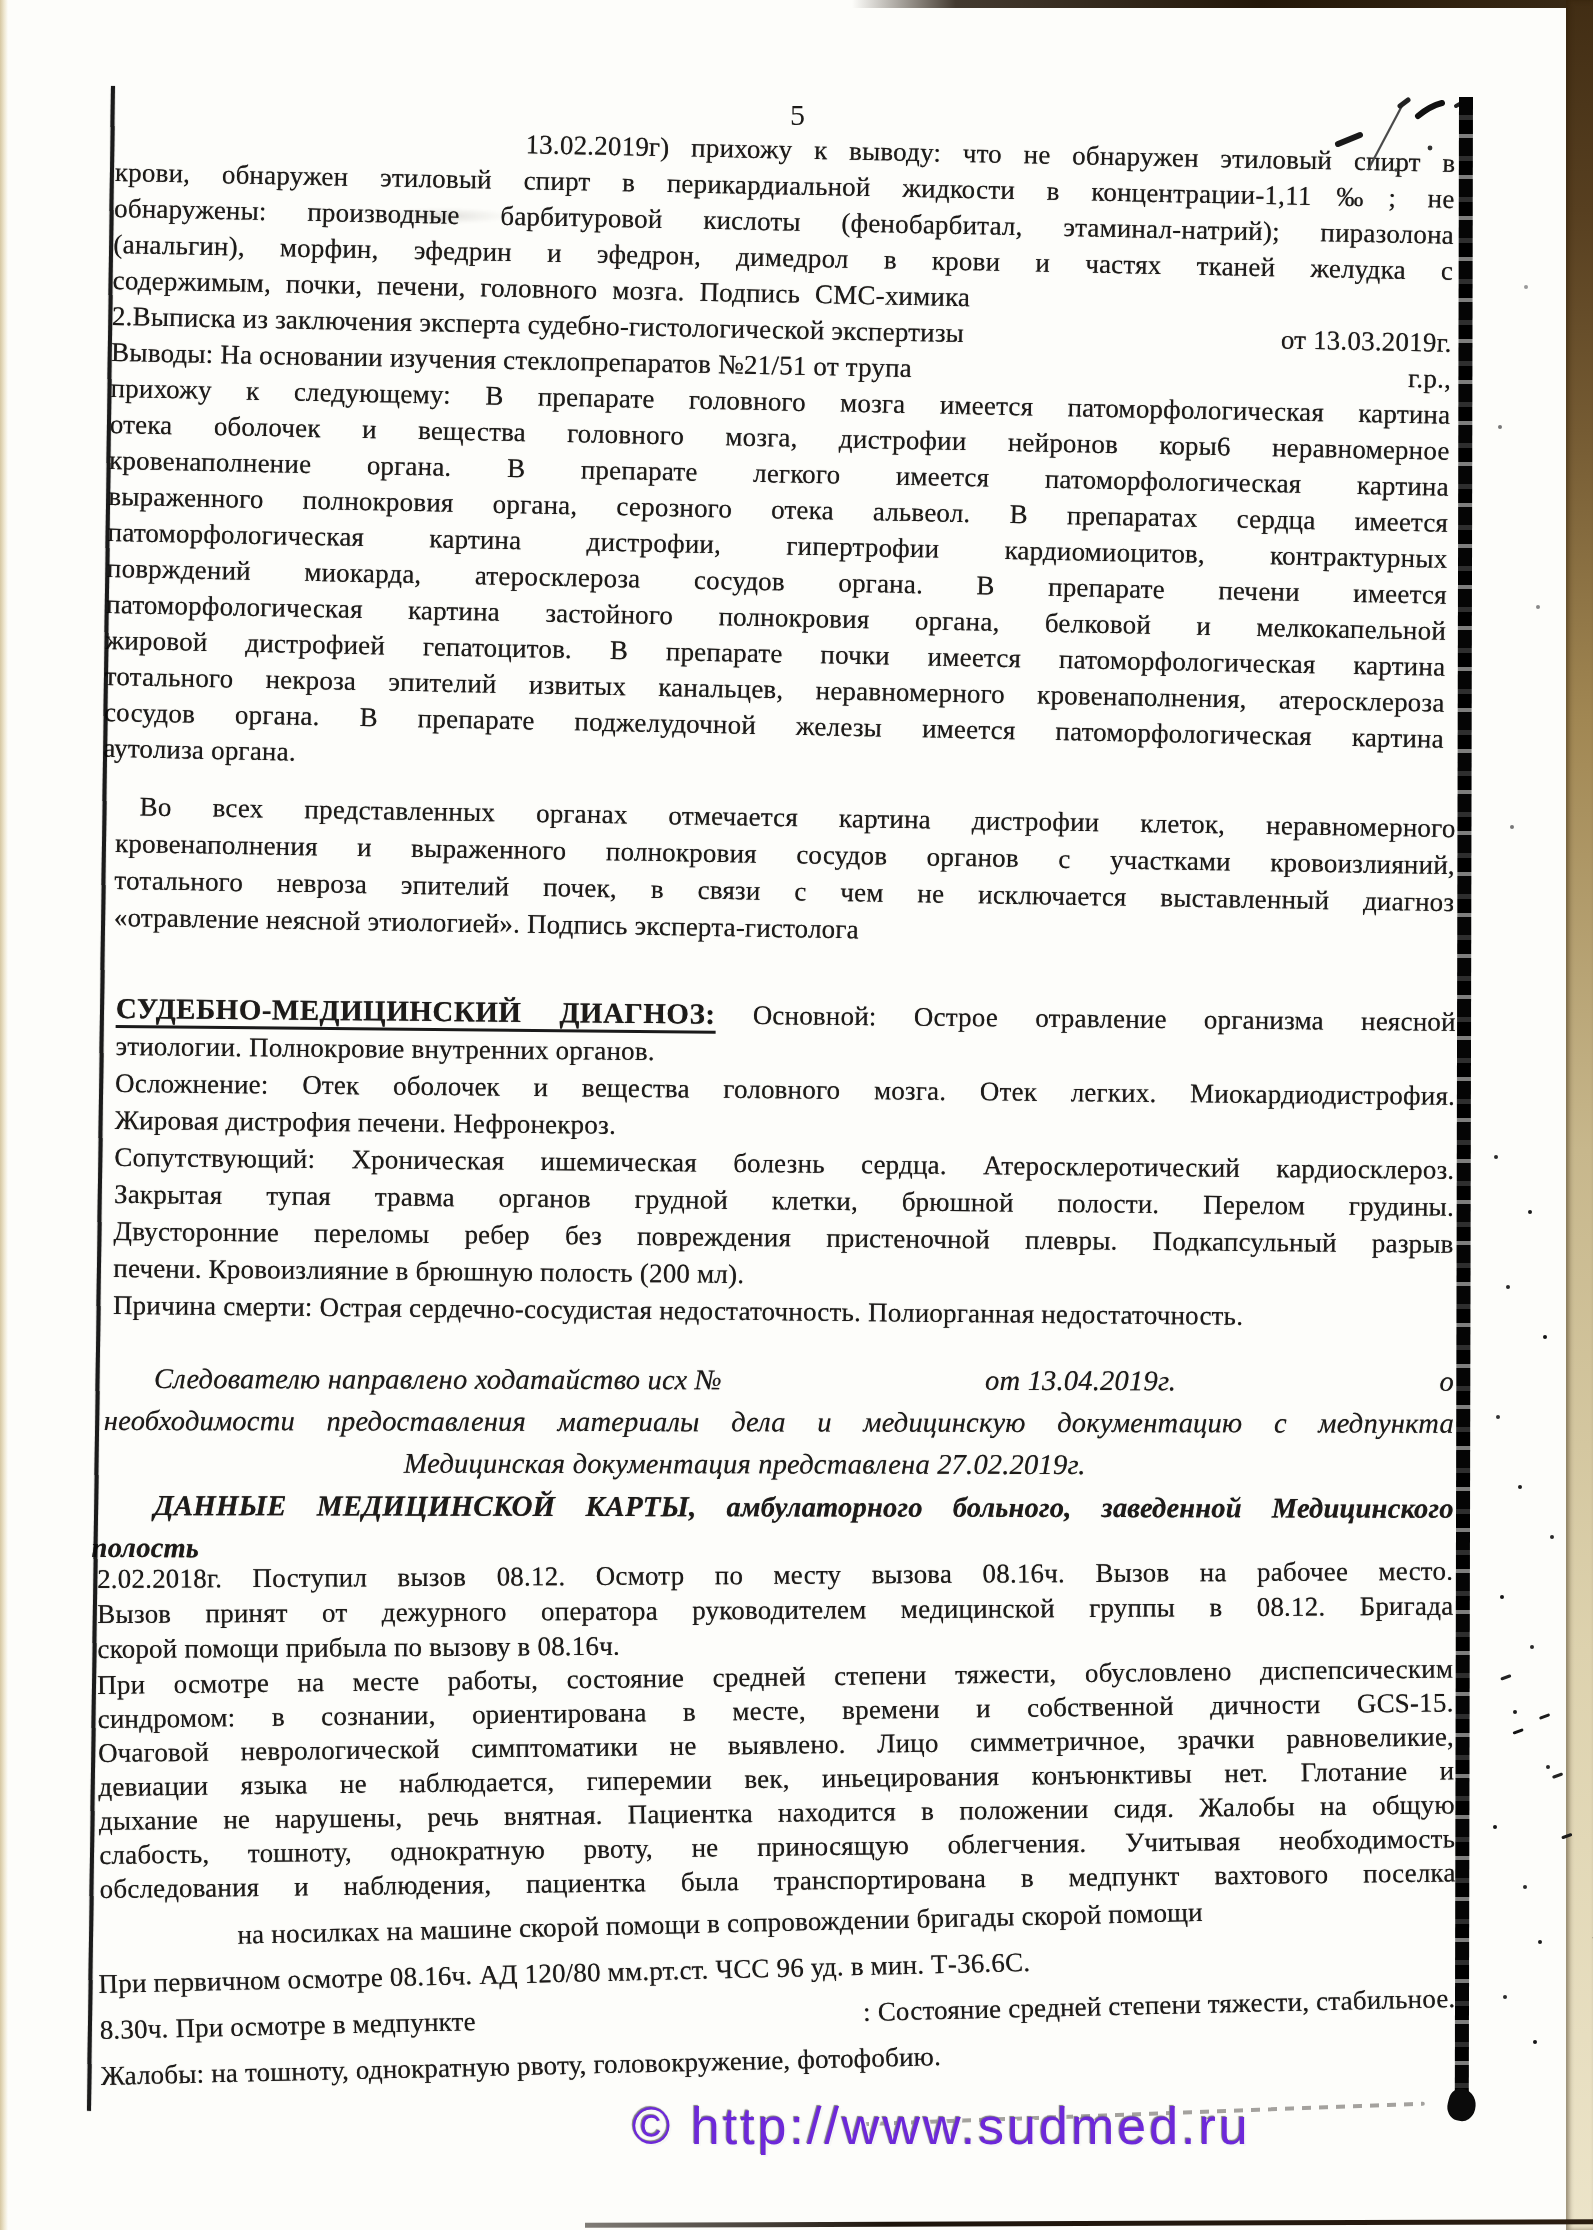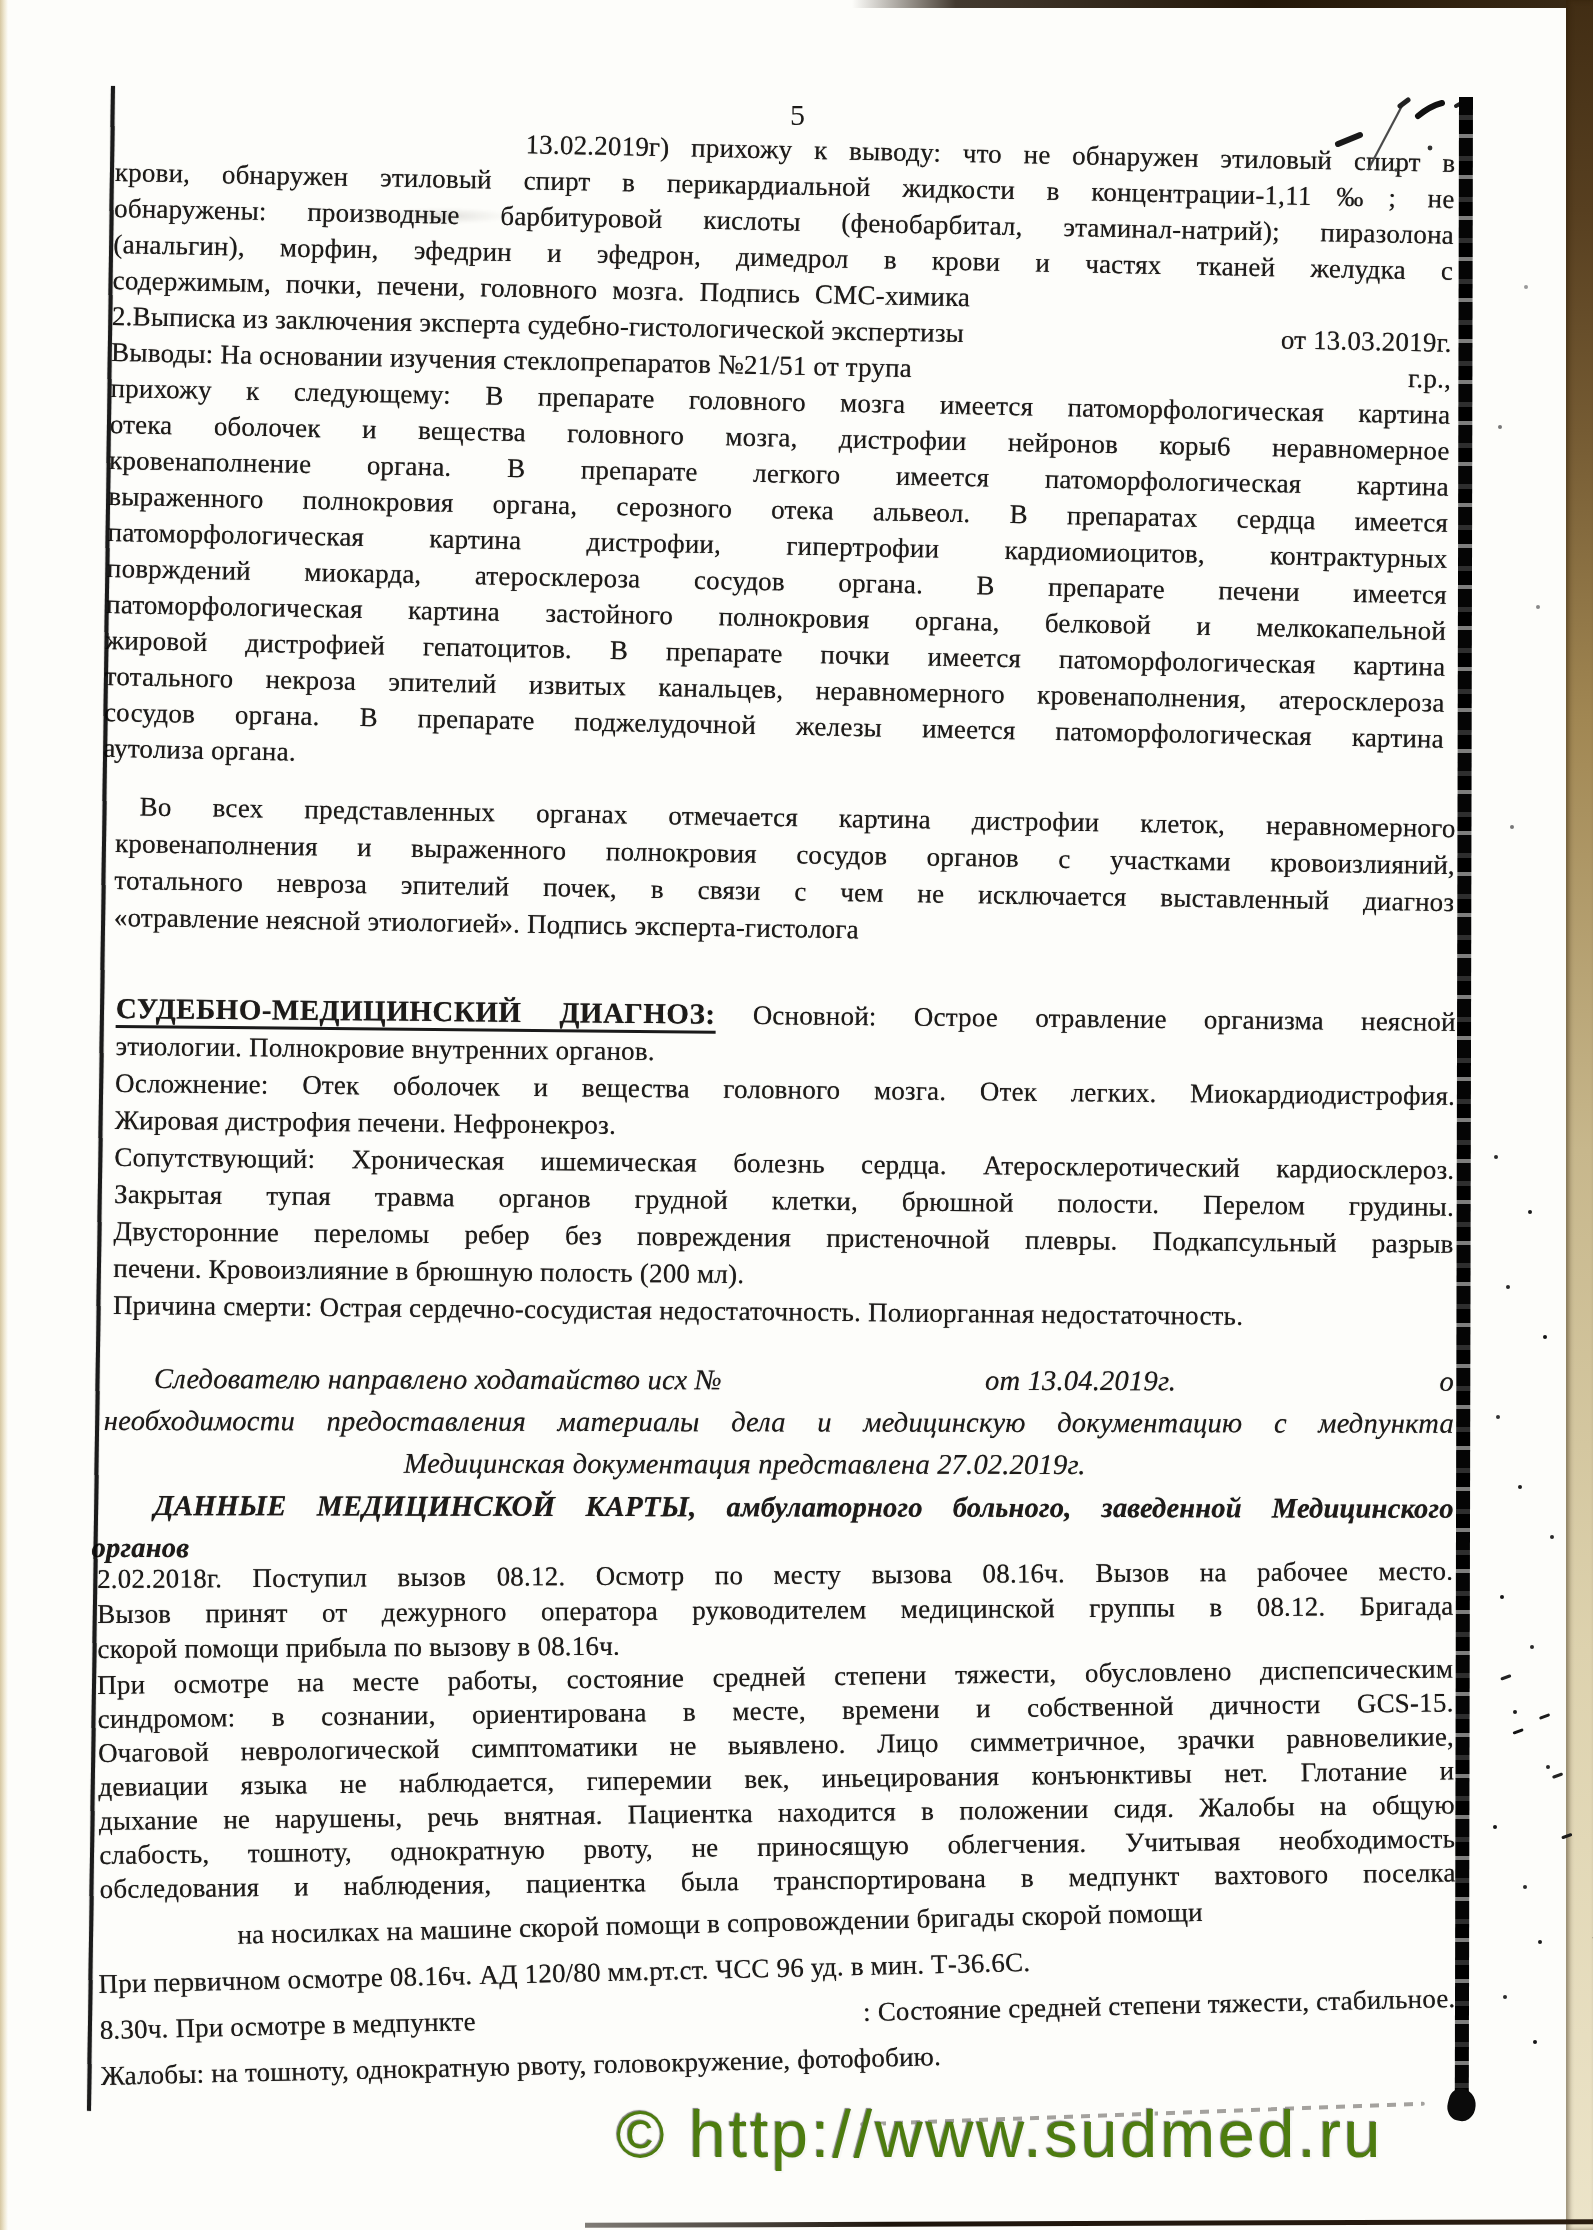--- a/index.html
+++ b/index.html
@@ -71,23 +71,23 @@
   .ind24{text-indent:24px;}
   .ind140{padding-left:140px;box-sizing:border-box;}
   .ind300{padding-left:300px;box-sizing:border-box;}
   .ind50{padding-left:50px;box-sizing:border-box;}
   .ml-12{margin-left:-12px;}
   .ws8{word-spacing:8px;}
   .heading{font-weight:600;font-size:29px;letter-spacing:.5px;
     border-bottom:3.5px solid #1a1a1a;padding-bottom:1px;}
   .boldit{font-weight:700;font-style:italic;font-size:29px;}
   .boldit2{font-weight:700;font-style:italic;font-size:28.5px;}
-  .watermark{position:absolute;left:616px;top:2096px;z-index:7;
+  .watermark{position:absolute;left:632px;top:2096px;z-index:7;
     font-family:"Liberation Sans","DejaVu Sans",sans-serif;
-    font-size:66px;letter-spacing:3px;color:#4d7c0f;
+    font-size:52px;letter-spacing:3px;color:#6d28d9;
     text-shadow:2px 2px 1px #f7f7f5,-1px -1px 1px #7e7e7c,0 0 1px #9a9a98;}
 </style>
 </head>
 <body>
 
 <div id="paper">
 
   <div class="edge-left"></div>
   <div class="edge-top"></div>
   <div class="edge-right"></div>
@@ -166,21 +166,21 @@
       <span>от 13.04.2019г.</span>
       <span>о</span>
     </div>
     <div class="ln j">необходимости предоставления материалы дела и медицинскую документацию с медпункта</div>
     <div class="ln ind300">Медицинская документация представлена 27.02.2019г.</div>
     <div class="ln j ind50">
       <span class="boldit">ДАННЫЕ МЕДИЦИНСКОЙ КАРТЫ,</span>
       <span class="boldit2">амбулаторного больного, заведенной Медицинского</span>
     </div>
     <div class="ln ml-12">
-      <span class="boldit2">органов</span>
+      <span class="boldit2">полость</span>
     </div>
   </div>
 
   <div class="blk blkE1">
     <div class="ln j">2.02.2018г. Поступил вызов 08.12. Осмотр по месту вызова 08.16ч. Вызов на рабочее место.</div>
     <div class="ln j">Вызов принят от дежурного оператора руководителем медицинской группы в 08.12. Бригада</div>
     <div class="ln">скорой помощи прибыла по вызову в 08.16ч.</div>
   </div>
 
   <div class="blk blkE2">

